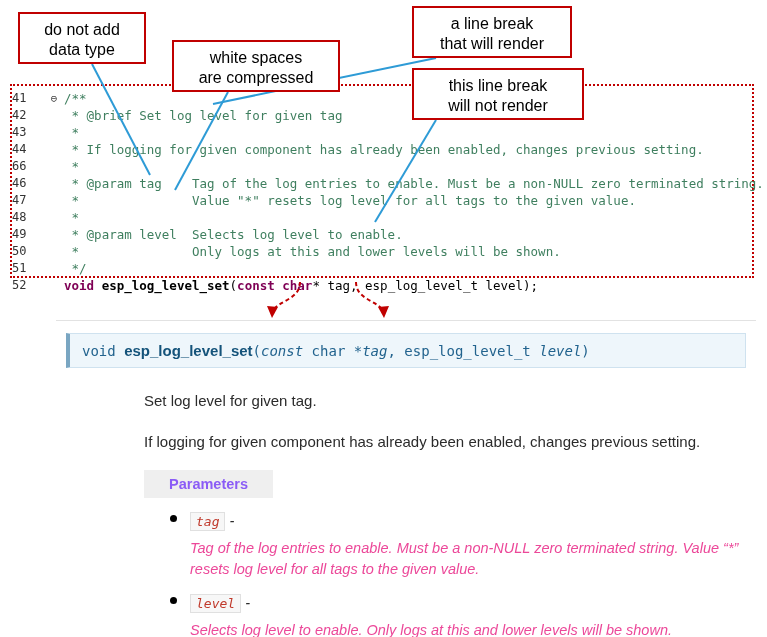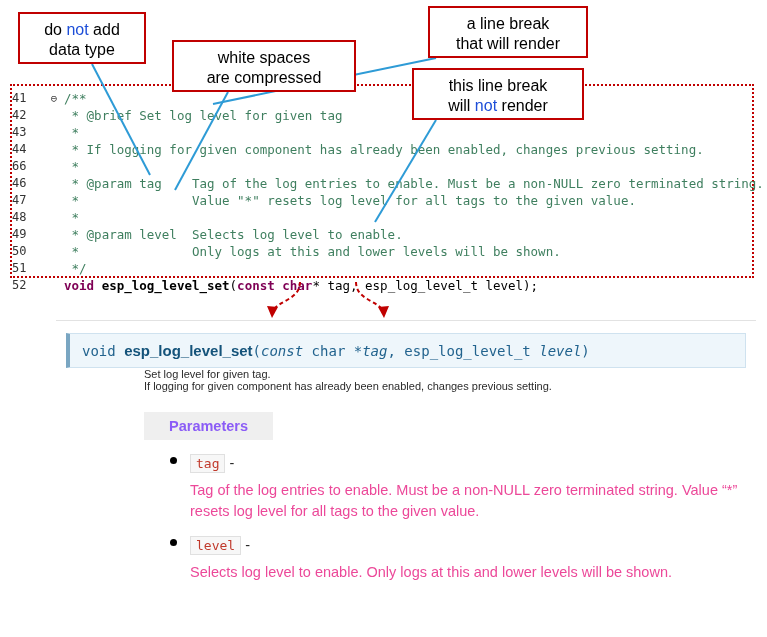--- a/index.html
+++ b/index.html
@@ -22,26 +22,26 @@
     background: #ffffff;
     color: #000000;
     font-size: 16px;
     line-height: 1.25;
     text-align: center;
     padding: 6px 10px;
     box-sizing: border-box;
     z-index: 5;
   }
   .callout .hl {
-    color: #1d4ed8;
+    color: #000000;
   }
 
   #callout-datatype { left: 18px;  top: 12px;  width: 128px; height: 52px; }
-  #callout-spaces   { left: 172px; top: 40px;  width: 184px; height: 52px; }
-  #callout-break-yes{ left: 428px; top: 6px;   width: 160px; height: 52px; }
+  #callout-spaces   { left: 172px; top: 40px;  width: 168px; height: 52px; }
+  #callout-break-yes{ left: 412px; top: 6px;   width: 160px; height: 52px; }
   #callout-break-no { left: 412px; top: 68px;  width: 172px; height: 52px; }
 
   
   #leaders {
     position: absolute;
     left: 0; top: 0;
     width: 767px; height: 637px;
     z-index: 4;
     pointer-events: none;
   }
@@ -109,38 +109,39 @@
     padding: 8px 12px;
     font-family: "DejaVu Sans Mono", monospace;
     font-size: 14px;
     color: #22638e;
     white-space: nowrap;
   }
   #doc-sig .sig-name { font-weight: bold; color: #14537a; font-family: "Liberation Sans", sans-serif; font-size: 15px;}
   #doc-sig .sig-kw { font-style: italic; }
   #doc-sig .sig-param { font-style: italic; }
   .doc-para {
-    margin: 0 0 0 88px;
-    font-size: 11px;
+    margin: 24px 0 0 88px;
+    font-size: 15px;
     color: #2b2b2b;
     max-width: 600px;
   }
   #doc-params-head {
     margin: 20px 0 0 88px;
     display: inline-block;
     background: #efefef;
     color: #8b5cf6;
     font-weight: bold;
     font-size: 14.5px;
     padding: 6px 25px;
   }
   .param-item {
     position: relative;
     margin: 14px 0 0 134px;
     max-width: 620px;
+    font-style: italic;
   }
   .param-bullet {
     position: absolute;
     left: -20px;
     top: 3px;
     width: 7px;
     height: 7px;
     background: #000000;
     border-radius: 50%;
   }

